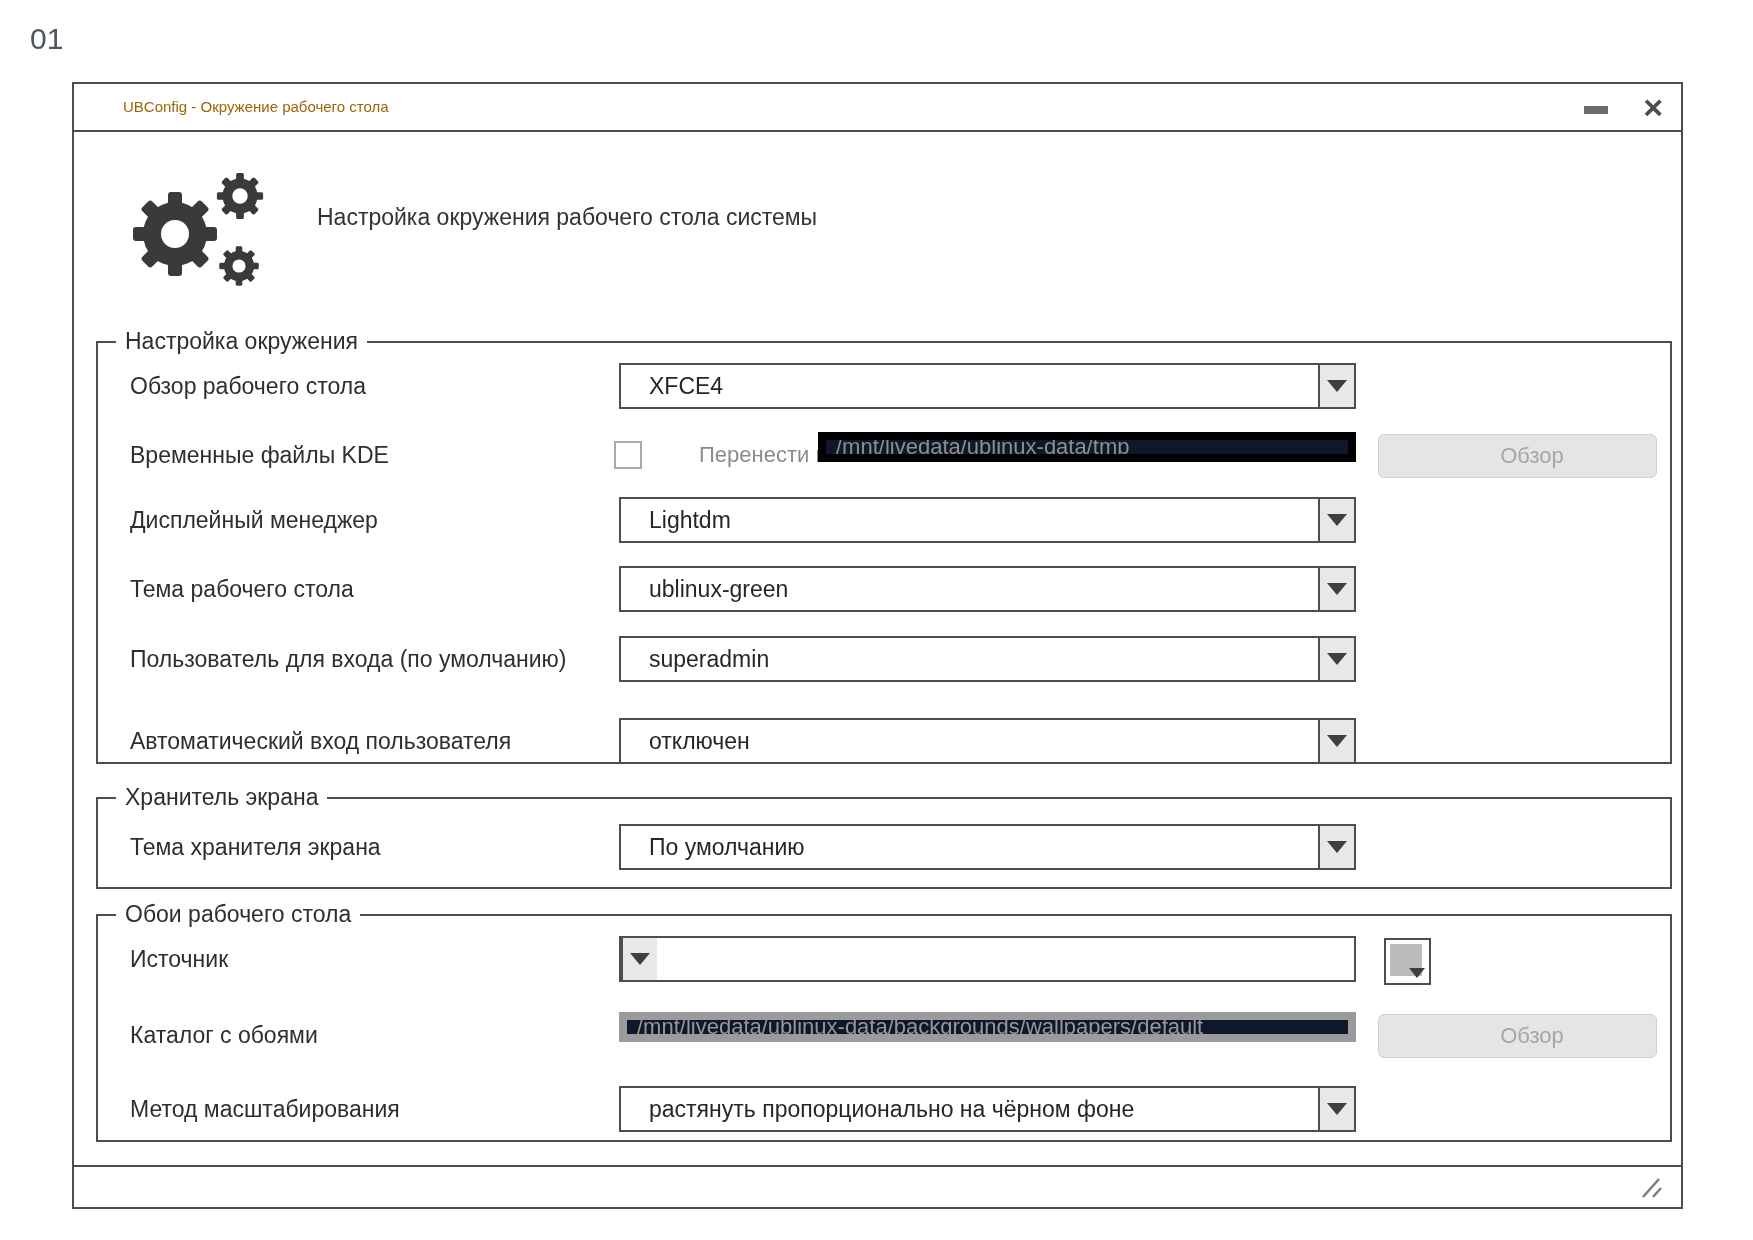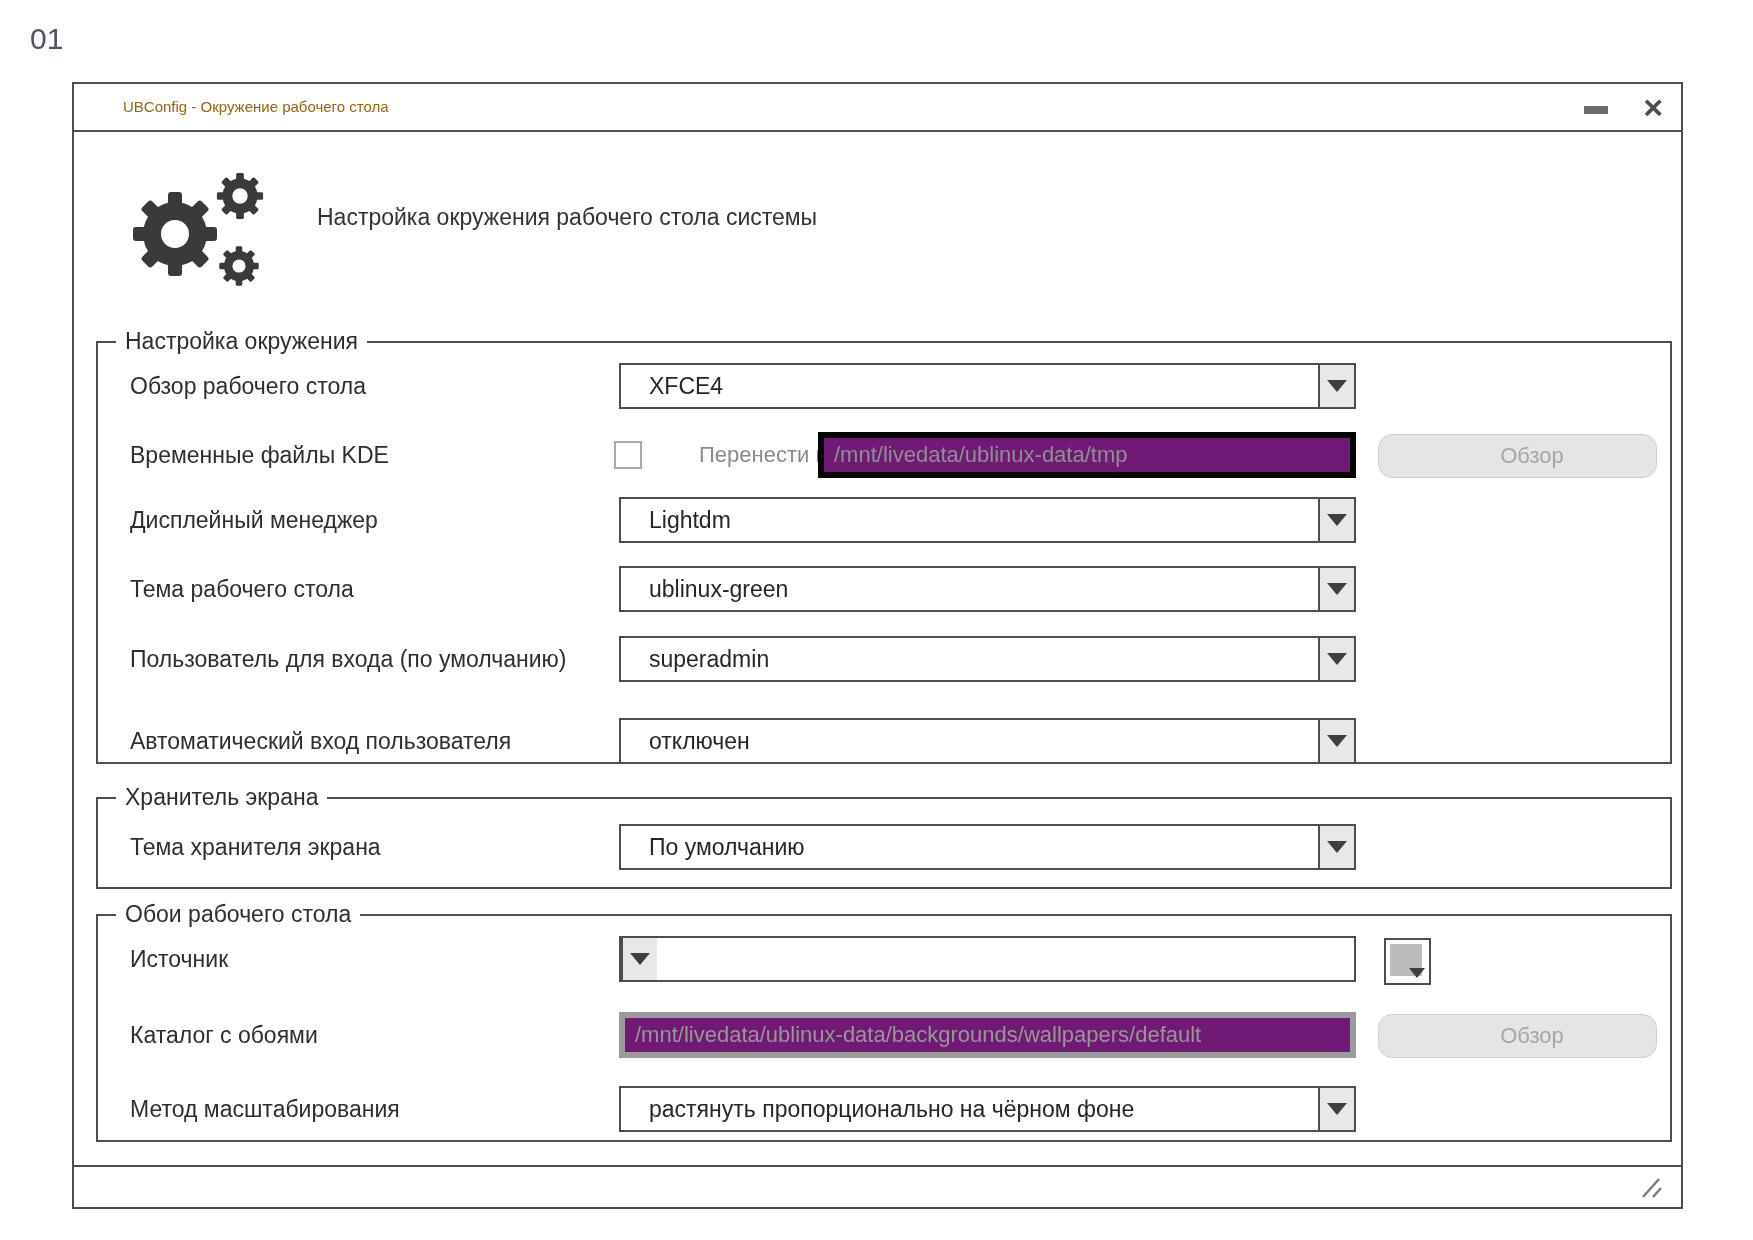--- a/index.html
+++ b/index.html
@@ -86,29 +86,29 @@
   
   .checkbox {
     position: absolute; width: 28px; height: 28px; top: 9px;
     border: 2px solid #a9a9a9; background: #fff;
   }
   .cb-label {
     position: absolute; top: 0; font-size: 22px; color: #8b8b8b;
     line-height: 46px; white-space: nowrap; margin-left: 45px;
   }
   .path-input {
-    position: absolute; top: 0; height: 46px; width: 538px;
-    border: 6px solid #000000; background: #701a75;
+    position: absolute; top: 0; height: 30px; width: 538px;
+    border: 8px solid #000000; background: #0f172a;
     font-family: "Liberation Sans", "DejaVu Sans", sans-serif;
     font-size: 22px; color: #8f8f8f; padding: 0 10px; outline: none;
   }
   .path-input.light { border-color: #9b9b9b; color: #979797; }
   .browse-btn {
     position: absolute; width: 279px; height: 44px;
-    background: #e5e5e5; border: 1px solid #d0d0d0; border-radius: 14px;
+    background: #e5e5e5; border: 1px solid #d0d0d0; border-radius: 6px;
     font-family: "Liberation Sans", "DejaVu Sans", sans-serif;
     font-size: 22px; color: #a6a6a6;
     display: flex; align-items: center; justify-content: center; cursor: default; padding-left: 29px;
   }
   .swatch-btn {
     position: absolute; width: 47px; height: 47px;
     border: 2px solid #4d4d4d; background: #fff;
   }
   .swatch-fill { position: absolute; left: 4px; top: 4px; width: 32px; height: 32px; background: #bcbcbc; }
   .swatch-tri {

